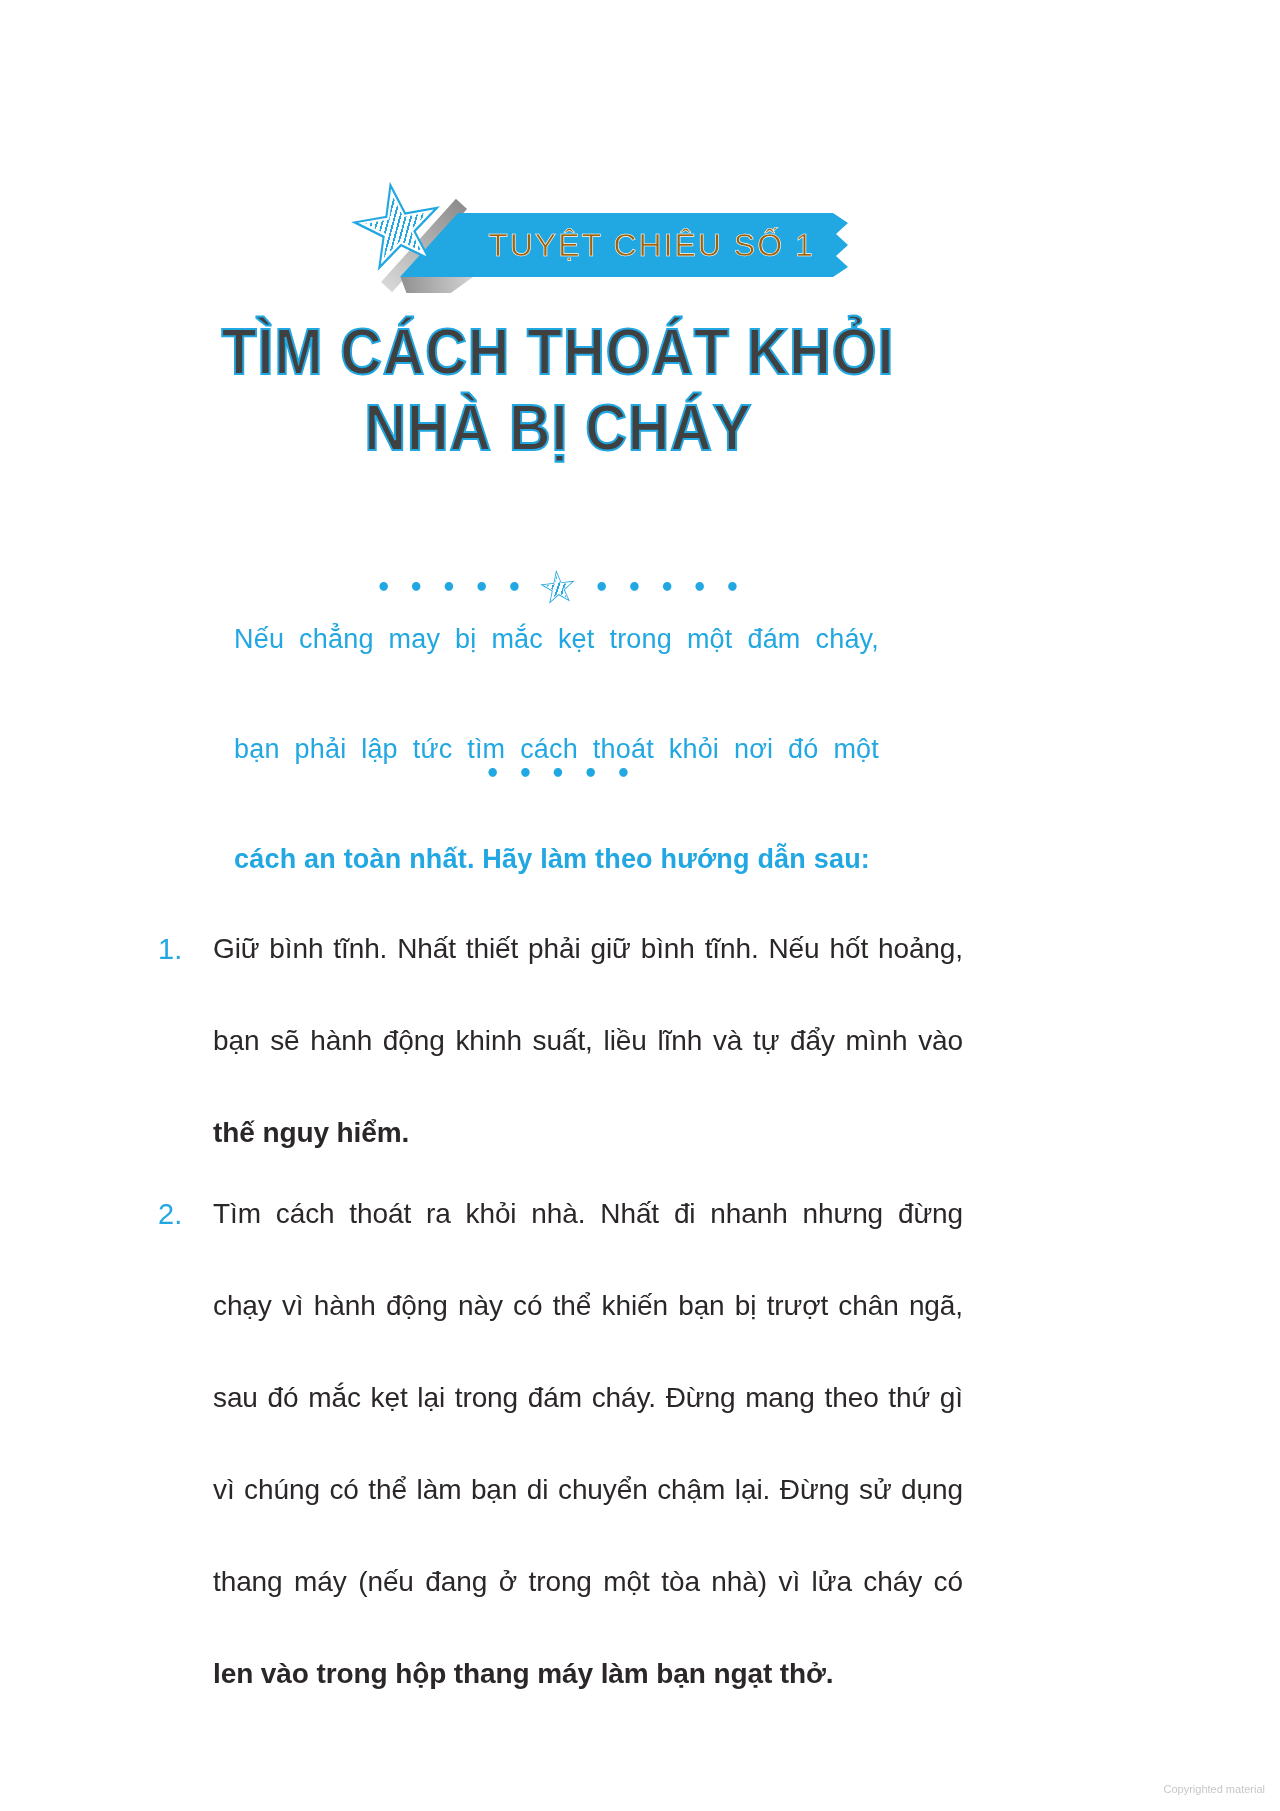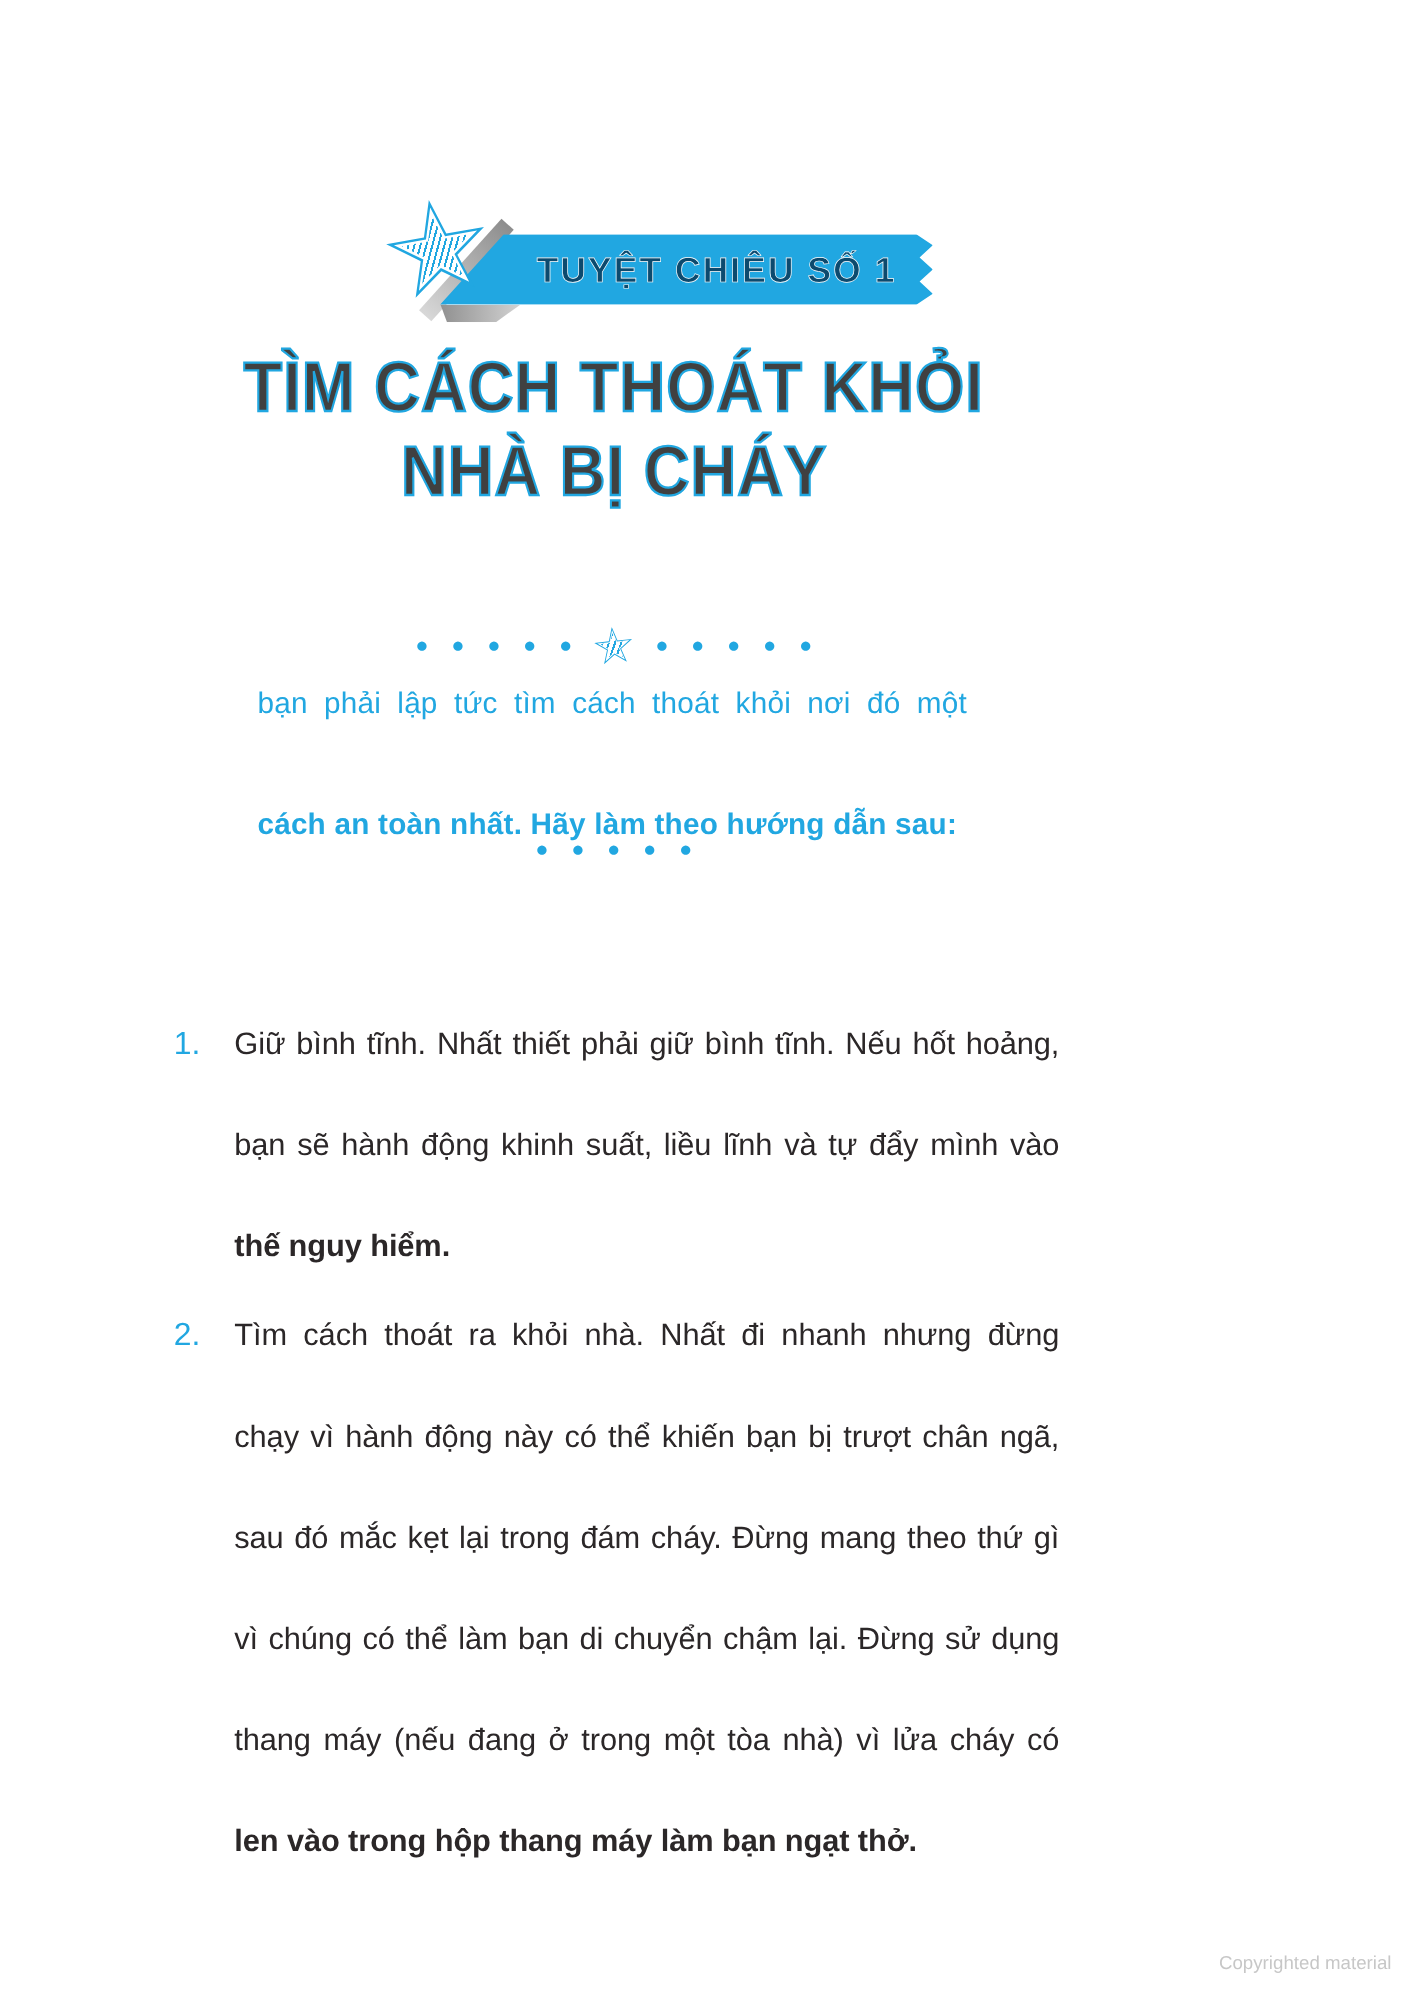--- a/index.html
+++ b/index.html
@@ -29,21 +29,21 @@
   .ribbon-shadow{
     position:absolute;left:399px;top:277px;width:74px;height:16px;
     background:linear-gradient(to right,#8f8f8f,#d2d2d2);
     clip-path:polygon(2% 0,100% 0,70% 100%,10% 100%);
     z-index:1;
   }
   .banner-label{
     position:absolute;left:400px;top:213px;width:448px;height:64px;
     display:flex;align-items:center;justify-content:center;
     padding-left:55px;box-sizing:border-box;
-    color:#0c4a6e;font-size:32px;font-weight:bold;letter-spacing:2px;
+    color:#a16207;font-size:32px;font-weight:normal;letter-spacing:2px;
     -webkit-text-stroke:0.6px #ffffff;
     z-index:3;
   }
 
   
   .star{position:absolute;z-index:4;}
   .star .layer{
     position:absolute;inset:0;
     clip-path:polygon(50% 0%,61% 35%,98% 35%,68% 57%,79% 91%,50% 70%,21% 91%,32% 57%,2% 35%,39% 35%);
   }
@@ -98,21 +98,21 @@
   .item{display:flex;margin-bottom:35px;}
   .item .num{
     width:55px;flex:0 0 55px;
     color:#21a7e1;font-size:29px;line-height:46px;
   }
   .item .body{width:750px;flex:0 0 750px;font-size:28px;line-height:46px;color:#2b2728;letter-spacing:-0.1px;}
 
   
   .copyright{
     position:absolute;right:15px;bottom:16px;
-    color:#c7c7c7;font-size:17px;
+    color:#c7c7c7;font-size:11px;
   }
 </style>
 </head>
 <body>
 
 <div class="page">
 
   <div class="fold-band"></div>
   <div class="ribbon-shadow"></div>
   <div class="ribbon"></div>
@@ -133,20 +133,21 @@
     <span class="dots">• • • • •</span>
     <span class="star star-divider">
       <span class="layer outer"></span>
       <span class="layer mid"></span>
       <span class="layer hatch"></span>
     </span>
     <span class="dots">• • • • •</span>
   </div>
 
   <div class="intro">
+    <div class="j">Nếu chẳng may bị mắc kẹt trong một đám cháy,</div>
     <div class="j">bạn phải lập tức tìm cách thoát khỏi nơi đó một</div>
     <div class="jl">cách an toàn nhất. Hãy làm theo hướng dẫn sau:</div>
   </div>
 
   <div class="dots-bottom">
     <span class="dots">• • • • •</span>
   </div>
 
   <div class="list">
 

